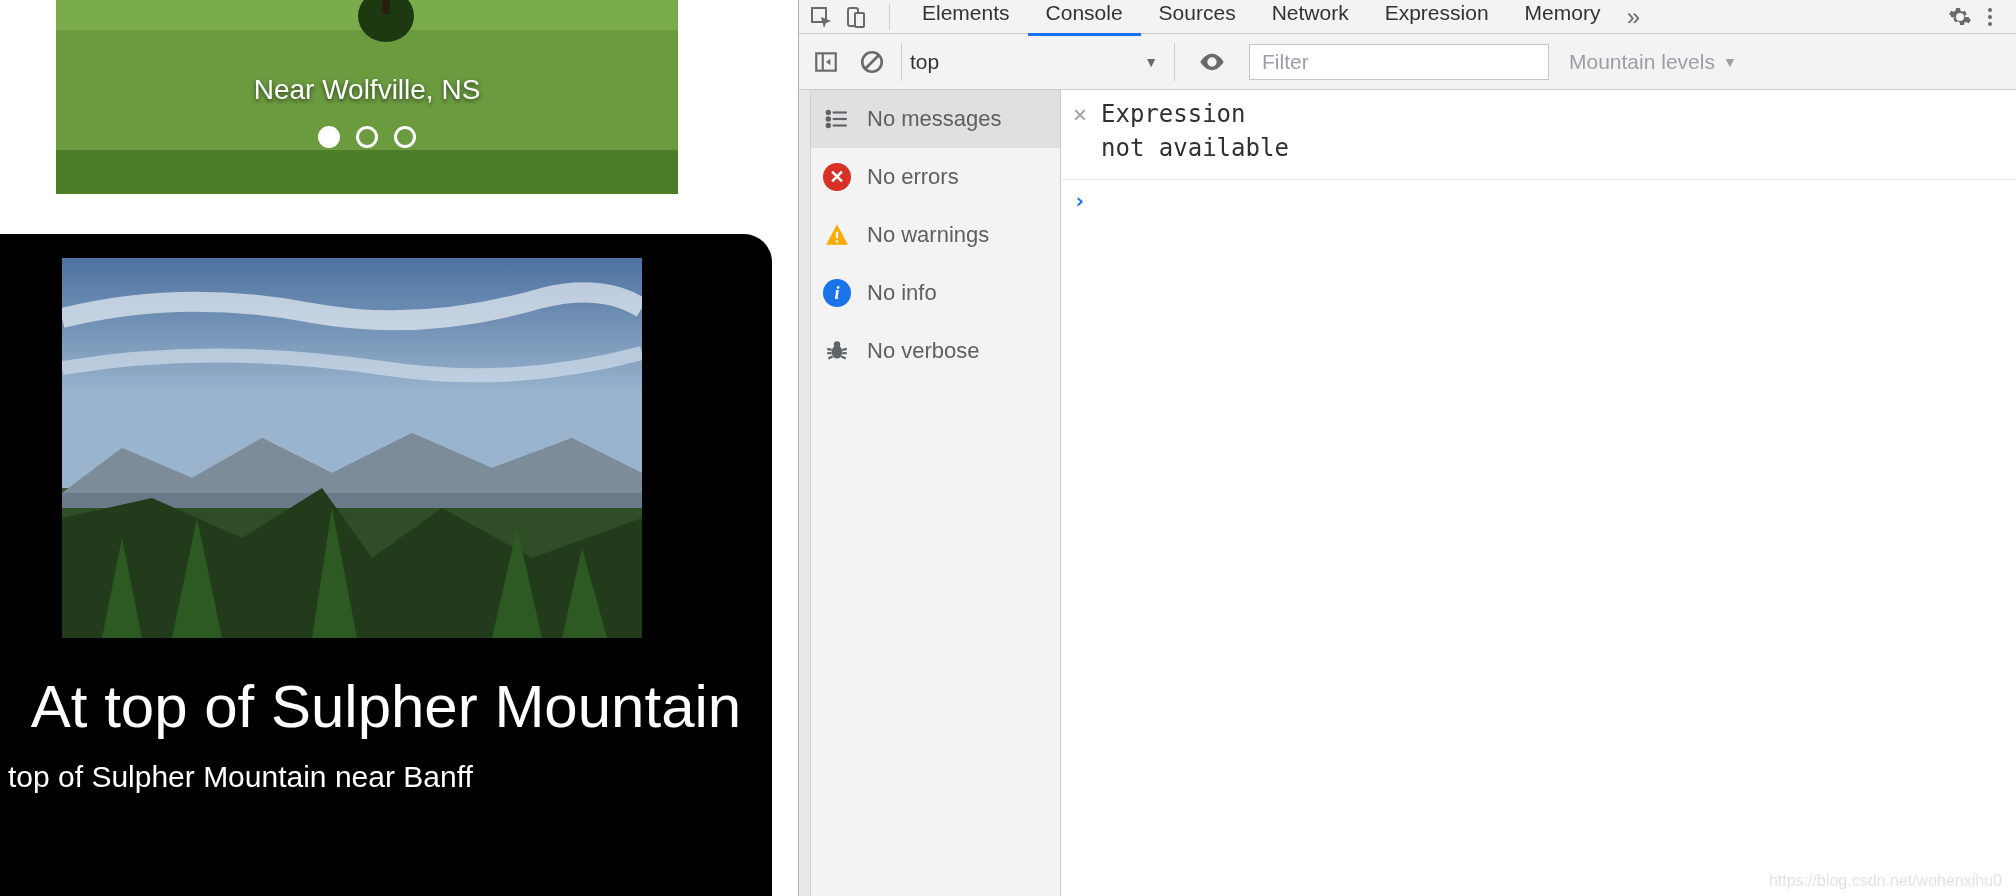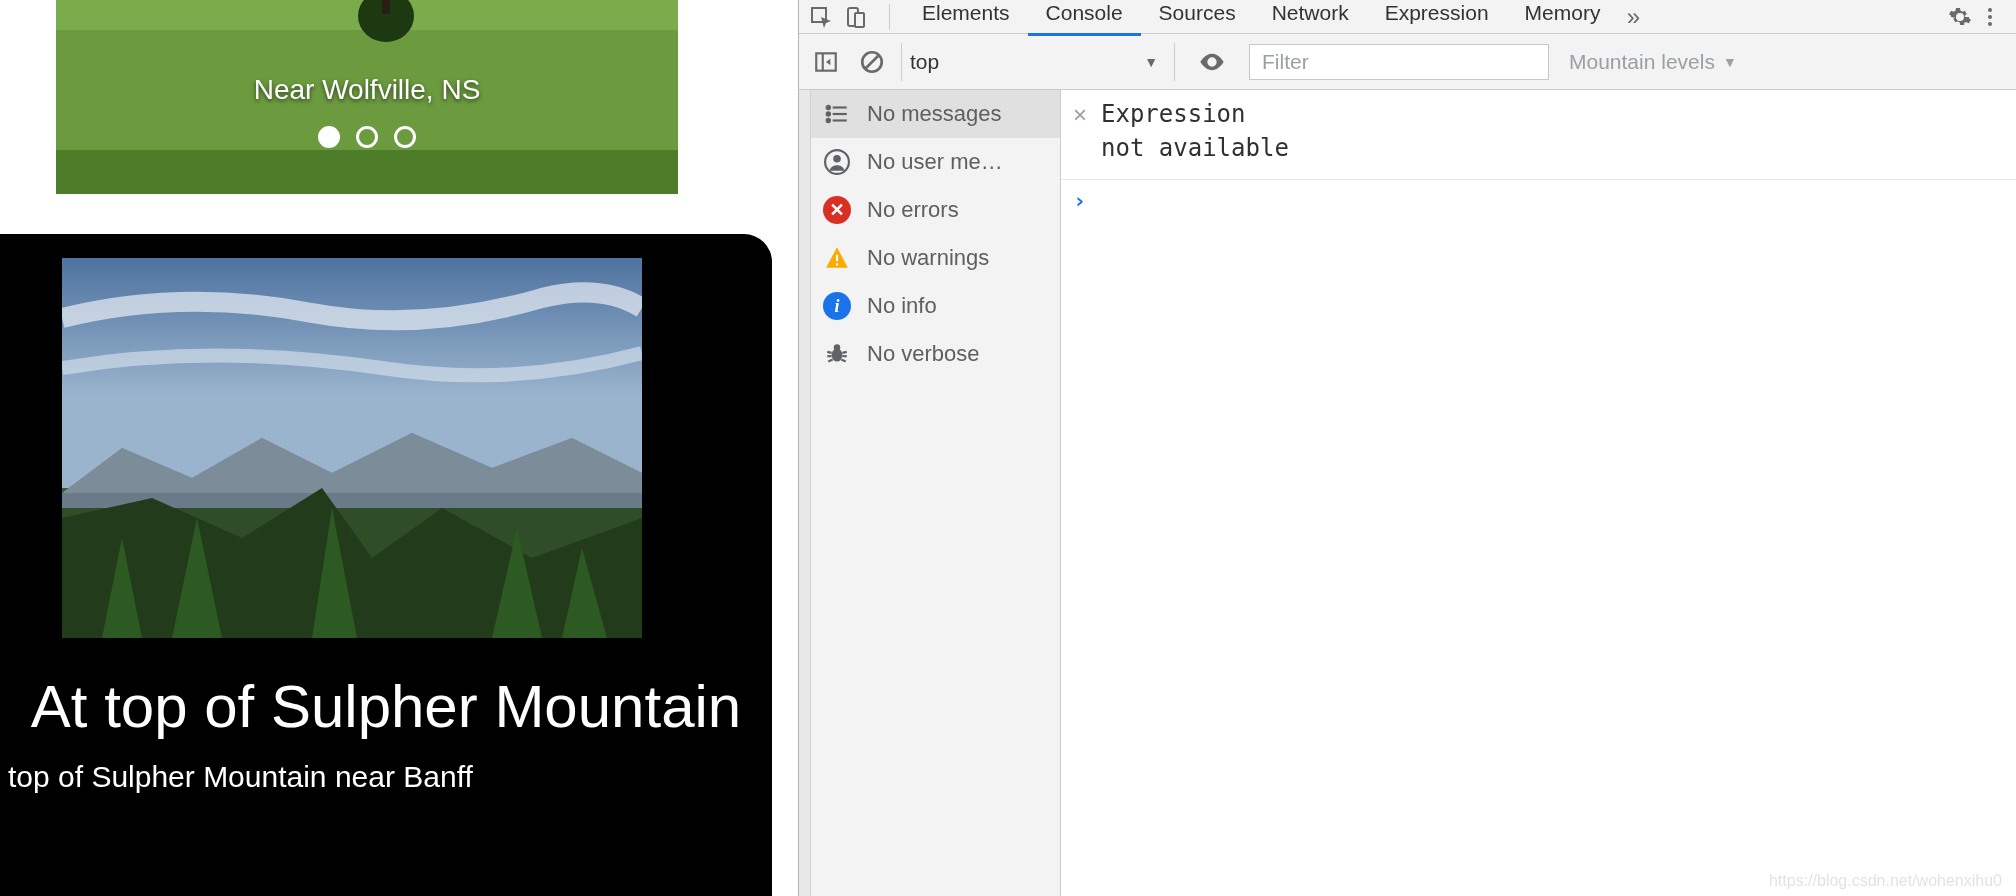--- a/index.html
+++ b/index.html
@@ -53,21 +53,21 @@
   .dt-toolbar .ctx .tri { color:#6a6a6a; font-size:14px; margin-left:auto; }
   .dt-toolbar .eye { margin:0 20px; }
   .dt-toolbar input.filter { width:300px; height:36px; border:1px solid #c7c7c7; background:#fff; font-size:21px; padding:0 12px; color:#333; }
   .dt-toolbar input.filter::placeholder{color:#9aa0a6;}
   .dt-toolbar .levels { margin-left:20px; color:#9aa0a6; display:flex; align-items:center; gap:8px;}
   .dt-toolbar .levels .tri{font-size:14px;color:#9aa0a6;}
 
   
   .dt-body { flex:1; display:flex; min-height:0; }
   .msg-sidebar { width:250px; border-right:1px solid #ccc; background:#f3f3f3; display:flex; flex-direction:column; font-size:22px; color:#5f5f5f;}
-  .msg-item { height:48px; display:flex; align-items:center; padding:0 12px; gap:16px; white-space:nowrap; overflow:hidden; text-overflow:ellipsis;}
+  .msg-item { height:58px; display:flex; align-items:center; padding:0 12px; gap:16px; white-space:nowrap; overflow:hidden; text-overflow:ellipsis;}
   .msg-item.sel { background:#e0e0e0; }
   .mi-icon { width:28px; height:28px; display:flex; align-items:center; justify-content:center; flex:0 0 28px;}
   .mi-icon.err  { background:#d93025; color:#fff; border-radius:50%; font-size:18px; font-weight:700;}
   .mi-icon.info { background:#1a73e8; color:#fff; border-radius:50%; font-size:18px; font-weight:700; font-style:italic; font-family:Georgia,serif;}
   .mi-icon.user { color:#5f6368; }
   .mi-icon.list { color:#5f6368; }
   .mi-icon.warn svg, .mi-icon.bug svg, .mi-icon.user svg, .mi-icon.list svg { width:26px; height:26px; }
 
   .console { flex:1; background:#fff; display:flex; flex-direction:column; font-family:Menlo,Consolas,monospace; font-size:24px; color:#303030;}
   .expr-row { display:flex; align-items:flex-start; border-bottom:1px solid #e8e8e8; padding:8px 12px 14px 12px; gap:14px; line-height:1.4;}
@@ -213,30 +213,20 @@
                   <line x1="8" y1="12" x2="21" y2="12"></line>
                   <line x1="8" y1="18" x2="21" y2="18"></line>
                   <circle cx="4" cy="6" r="1.5" fill="#5f6368"></circle>
                   <circle cx="4" cy="12" r="1.5" fill="#5f6368"></circle>
                   <circle cx="4" cy="18" r="1.5" fill="#5f6368"></circle>
                 </svg>
           </span>
           <span>No messages</span>
         </div>
         <div class="msg-item">
-          <span class="mi-icon user">
-            <svg viewBox="0 0 24 24" fill="#5f6368">
-                  <circle cx="12" cy="12" r="11" fill="none" stroke="#5f6368" stroke-width="2"></circle>
-                  <circle cx="12" cy="9" r="3.5"></circle>
-                  <path d="M5 20c1-4 5-5 7-5s6 1 7 5"></path>
-                </svg>
-          </span>
-          <span>No user me…</span>
-        </div>
-        <div class="msg-item">
           <span class="mi-icon err">✕</span>
           <span>No errors</span>
         </div>
         <div class="msg-item">
           <span class="mi-icon warn">
             <svg viewBox="0 0 24 24">
                   <path d="M12 2 L22 21 H2 Z" fill="#f9ab00"></path>
                   <rect x="11" y="9" width="2" height="6" fill="#fff"></rect>
                   <rect x="11" y="17" width="2" height="2" fill="#fff"></rect>
                 </svg>

